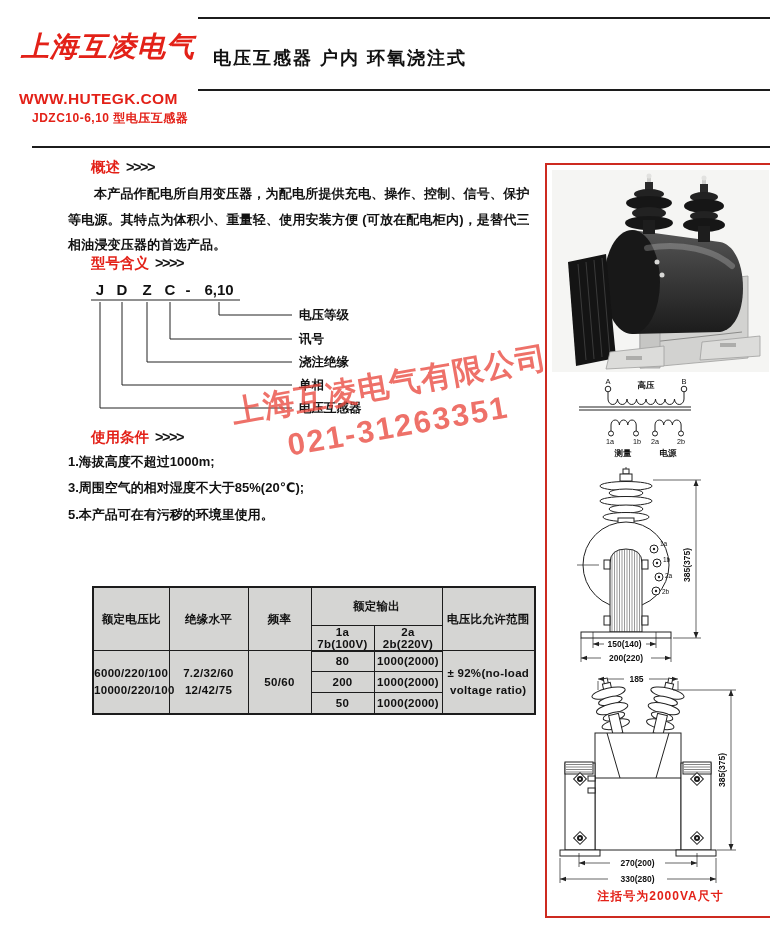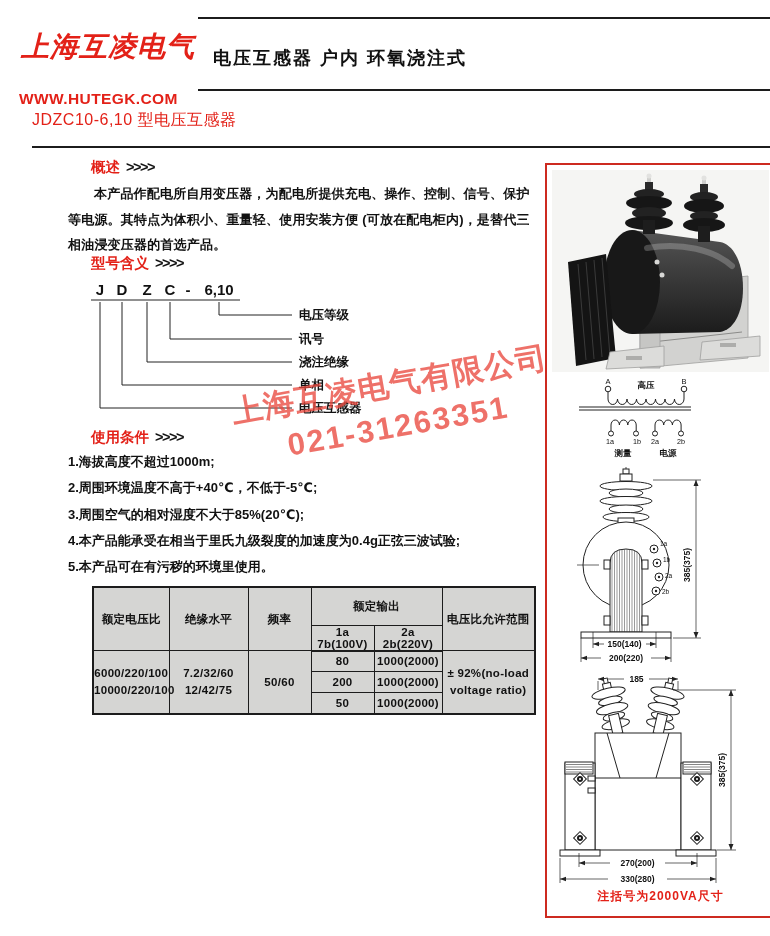--- a/index.html
+++ b/index.html
@@ -8,21 +8,21 @@
   .abs{position:absolute}
   #page{position:absolute;left:8px;top:0;width:768px;height:936px;background:#fff}
 
   .logo{left:13px;top:28px;font-size:28px;font-weight:bold;color:#e32118;letter-spacing:1px;font-style:italic}
   .website{left:11px;top:90px;font-size:15.5px;font-weight:bold;color:#e32118;letter-spacing:.4px}
   .rule{background:#1c1c1c;height:2px}
   #rule-top{left:190px;top:17px;width:580px}
   #rule-mid{left:190px;top:89px;width:580px}
   #rule-full{left:24px;top:146px;width:746px;height:2px}
   .doc-title{left:205px;top:46px;font-size:18px;font-weight:bold;letter-spacing:2px}
-  .model-heading{left:24px;top:110px;font-size:16px;font-weight:normal;color:#e32118;letter-spacing:.5px}
+  .model-heading{left:24px;top:110px;font-size:12px;font-weight:bold;color:#e32118;letter-spacing:.5px}
 
   .sec-head{font-size:14.5px;font-weight:bold;white-space:nowrap}
   .sec-head .red{color:#e32118}
   .sec-head .arr{color:#111;letter-spacing:-1.5px;margin-left:6px}
   #overview-head{left:83px;top:158px}
   #model-head{left:83px;top:254px}
   #cond-head{left:83px;top:428px}
 
   .para{left:60px;top:181px;width:470px;font-size:13px;font-weight:600;line-height:25.5px;letter-spacing:.2px}
   .para .ln{white-space:nowrap}
@@ -97,23 +97,21 @@
     <text x="233" y="94" font-size="12.5" font-weight="600">浇注绝缘</text>
     <text x="233" y="117" font-size="12.5" font-weight="600">单相</text>
     <text x="233" y="140" font-size="12.5" font-weight="600">电压互感器</text>
   </svg>
 
   <div class="abs sec-head" id="cond-head">
     <span class="red">使用条件</span><span class="arr">&gt;&gt;&gt;&gt;</span>
   </div>
   <div class="abs conds">
     <div class="ln">1.海拔高度不超过1000m;</div>
-    <div class="ln">2.周围环境温度不高于+40℃，不低于-5℃;</div>
     <div class="ln">3.周围空气的相对湿度不大于85%(20℃);</div>
-    <div class="ln">4.本产品能承受在相当于里氏九级裂度的加速度为0.4g正弦三波试验;</div>
     <div class="ln">5.本产品可在有污秽的环境里使用。</div>
   </div>
 
   <table id="spec">
     <colgroup>
         <col style="width:76px">
         <col style="width:79px">
         <col style="width:63px">
         <col style="width:63px">
         <col style="width:68px">

